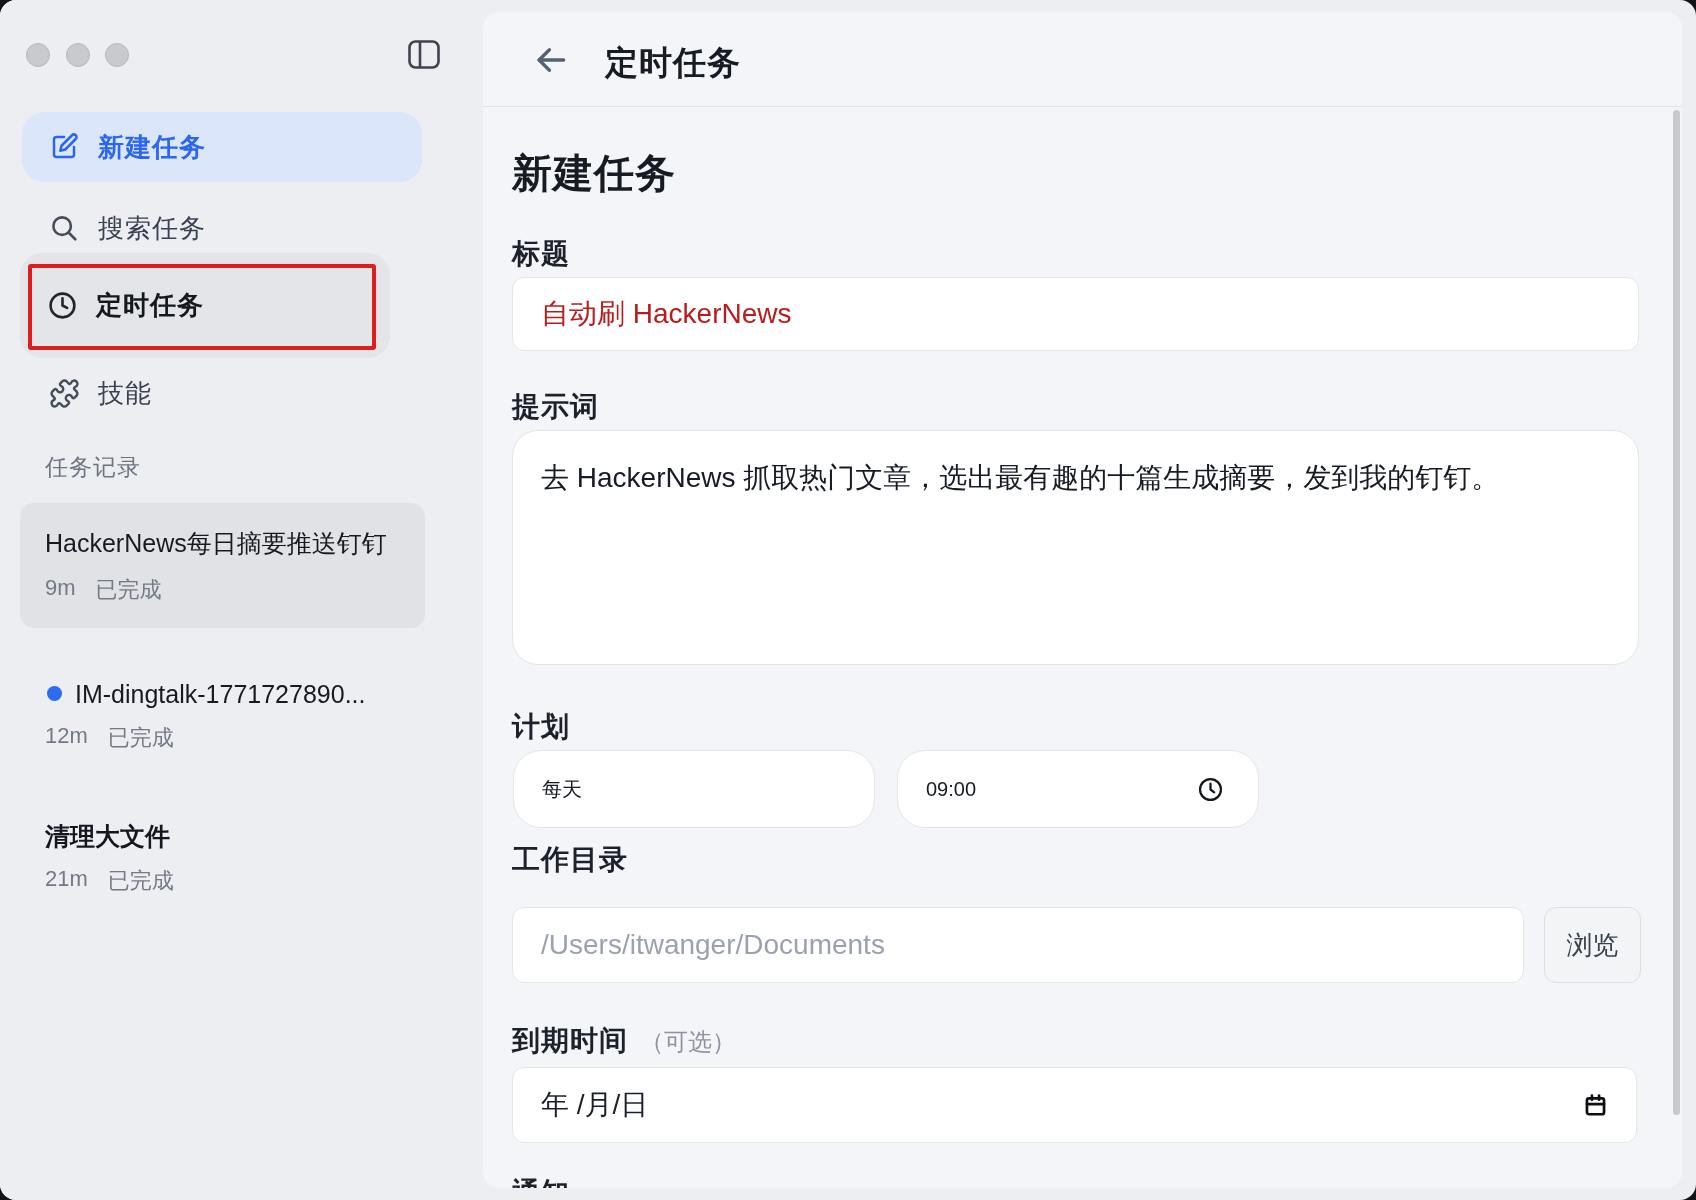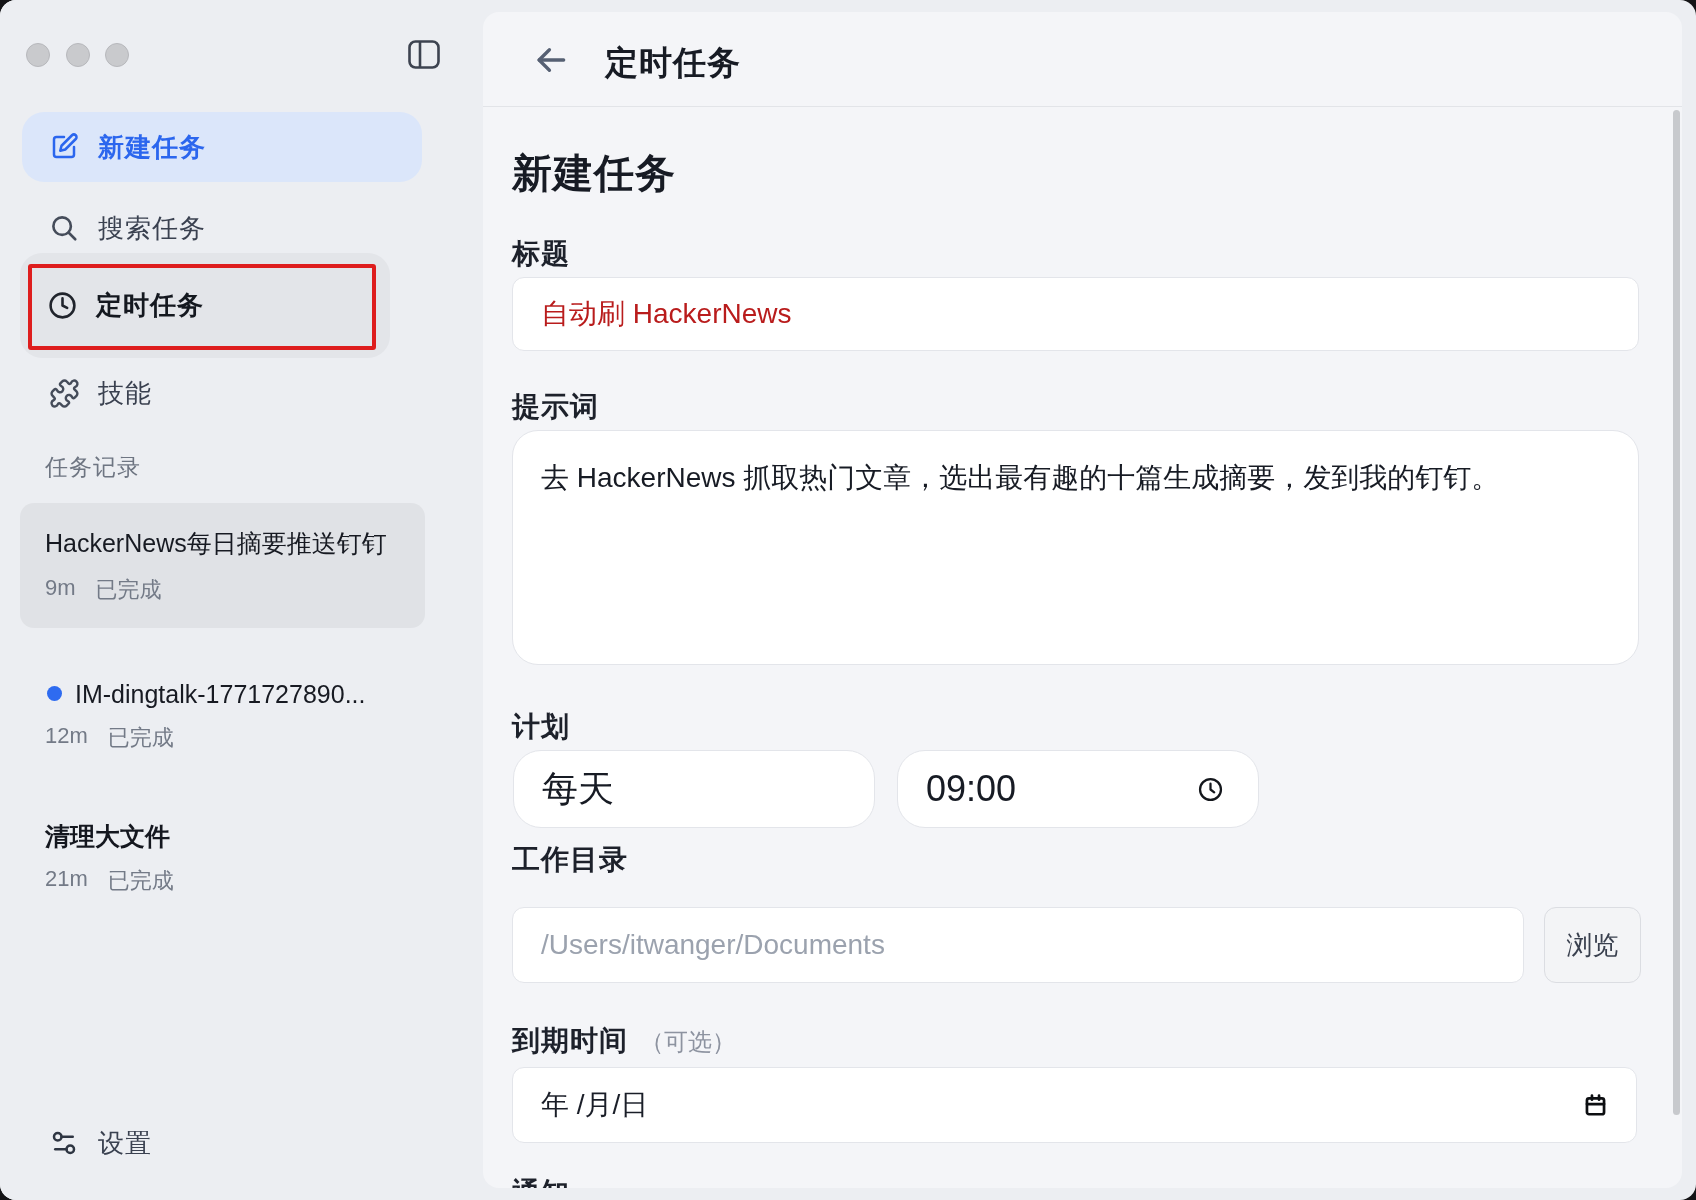--- a/index.html
+++ b/index.html
@@ -58,21 +58,21 @@
   .f-label{position:absolute;left:29px;font-size:28px;font-weight:600;color:#1d212b;letter-spacing:1px;}
   .opt{font-size:24px;font-weight:400;color:#8d93a0;margin-left:12px;letter-spacing:0;}
   .box{background:#fff;border:1.5px solid #e3e5ea;border-radius:12px;box-sizing:border-box;}
   .txt-input{position:absolute;left:29px;width:1127px;height:74px;padding:0 28px;
     font-family:"Liberation Sans",sans-serif;font-size:28px;color:#b91c1c;outline:none;}
   .txt-input::placeholder{color:#9ba2ae;}
   .prompt-area{position:absolute;left:29px;top:418px;width:1127px;height:235px;
     padding:26px 28px;font-family:"Liberation Sans",sans-serif;font-size:28px;line-height:42px;color:#171b24;
     resize:none;outline:none;border-radius:26px;}
   .sel-box{position:absolute;top:738px;height:78px;width:362px;display:flex;align-items:center;
-    padding:0 28px;font-size:36px;color:#171b24;border-radius:28px;}
+    padding:0 28px;font-size:20px;color:#171b24;border-radius:28px;}
   .time-icon{margin-left:auto;margin-right:6px;display:flex;}
   .browse-btn{position:absolute;left:1061px;top:895px;width:97px;height:76px;
     background:#f3f4f6;border:1.5px solid #dbdde2;border-radius:12px;box-sizing:border-box;
     font-family:"Liberation Sans",sans-serif;font-size:26px;color:#3a414f;display:flex;align-items:center;justify-content:center;}
   .date-box{position:absolute;left:29px;top:1055px;width:1125px;height:76px;display:flex;align-items:center;
     padding:12px 28px;font-size:28px;color:#1a1e28;}
   .date-box .cal{margin-left:auto;display:flex;}
   .notify-sliver{position:absolute;left:29px;top:1162px;font-size:28px;font-weight:600;color:#1d212b;letter-spacing:1px;}
   svg{display:block;}
 </style>
@@ -153,31 +153,20 @@
     </div>
 
     <div>
       <div class="hist-title hist3-title">清理大文件</div>
       <div class="hist-meta hist3-meta">
         <span>21m</span>
         <span>已完成</span>
       </div>
     </div>
 
-    <div class="nav-row nav-settings">
-      <span class="nicon">
-        <svg width="30" height="30" viewBox="0 0 24 24" fill="none" stroke="#2e3542" stroke-width="2" stroke-linecap="round">
-          <path d="M14 17H5"></path>
-            <path d="M19 7h-9"></path>
-          <circle cx="17" cy="17" r="3"></circle>
-            <circle cx="7" cy="7" r="3"></circle>
-        </svg>
-      </span>
-      <span class="nlabel">设置</span>
-    </div>
   </div>
 
   <div class="main-card">
 
     <div class="main-header">
       <div class="back-btn">
         <svg width="38" height="38" viewBox="0 0 24 24" fill="none" stroke="#566073" stroke-width="2.1" stroke-linecap="round" stroke-linejoin="round">
           <line x1="20" y1="12" x2="4.5" y2="12"></line>
           <polyline points="11 5.5 4.5 12 11 18.5"></polyline>
         </svg>

